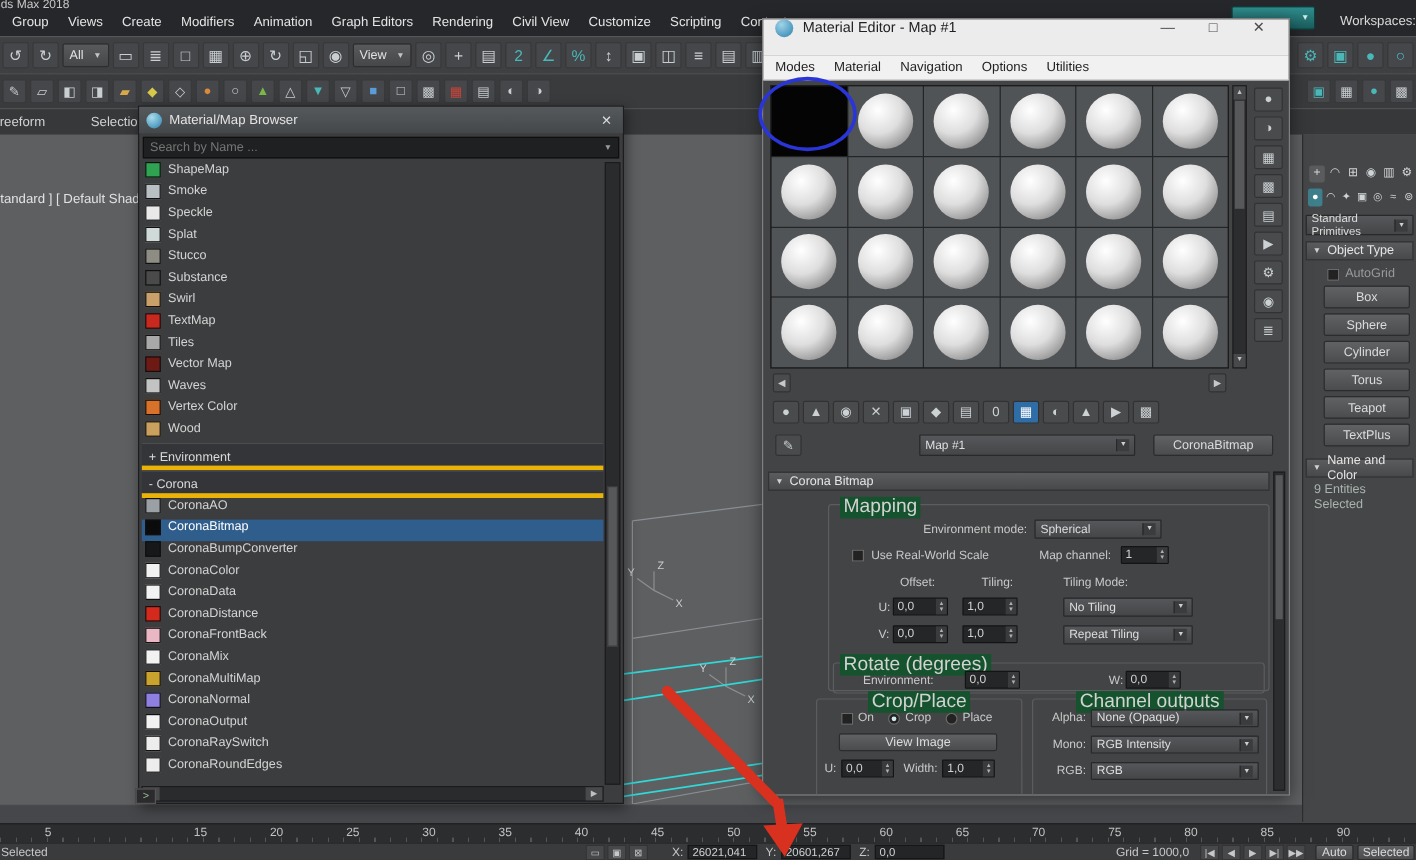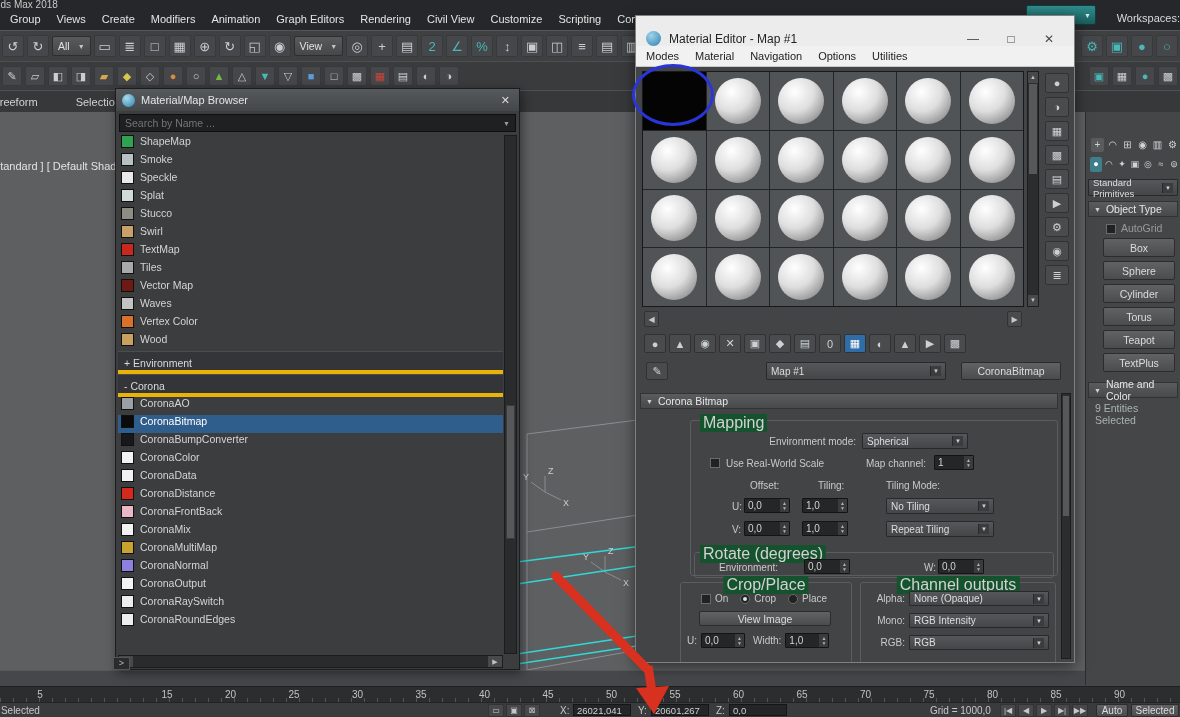--- a/index.html
+++ b/index.html
@@ -63,21 +63,21 @@
 .map-ic{width:13px;height:13px;border:1px solid #101010;flex:none}
 .map-lb{font-size:10.5px;color:#d4d4d4;white-space:nowrap}
 .map-row.sel .map-lb{color:#fff}
 .map-group{height:23px;line-height:23px;background:#333538;border-top:1px solid #4b4c4e;border-bottom:4px solid #eab308;padding-left:6px;font-size:10.5px;color:#dadada}
 #mb-scroll{position:absolute;right:2px;top:46px;width:13px;bottom:15px;background:#2a2b2d;border:1px solid #1c1c1e}
 #mb-thumb{position:absolute;left:1px;right:1px;top:52%;height:26%;background:#56585a;border:1px solid #3a3a3c}
 #mb-hscroll{position:absolute;left:2px;bottom:1px;right:16px;height:13px;background:#2a2b2d;border:1px solid #1c1c1e;display:flex;justify-content:space-between;align-items:center}
 .hs-arr{width:14px;height:11px;background:#48494b;color:#c0c0c0;font-size:7px;text-align:center;line-height:11px}
 
 #me{position:absolute;left:635px;top:15px;width:440px;height:648px;background:#434446;border:1px solid #808082;z-index:30;box-shadow:0 4px 14px rgba(0,0,0,.5);overflow:hidden}
-#me-title{height:30px;background:#ececec;display:flex;align-items:flex-end;padding:0 10px;gap:8px}
+#me-title{height:30px;background:#ececec;display:flex;align-items:flex-start;padding:0 10px;gap:8px}
 #me-app-icon{width:15px;height:15px;border-radius:50%;background:radial-gradient(circle at 35% 30%,#9fd4e8,#2b7fae);flex:none}
 #me-title .t{color:#222;font-size:12px;flex:1}
 .winbtn{color:#4a4a4a;font-size:12px;width:30px;text-align:center}
 #me-menu{height:21px;background:#f1f1f1;border-bottom:1px solid #c9c9c9;display:flex;align-items:center;gap:16px;padding:0 10px}
 .me-menu-item{color:#222;font-size:11px}
 #me-slots{position:absolute;left:6px;top:55px;width:382px;height:236px;background:#232425;display:grid;grid-template-columns:repeat(6,1fr);grid-template-rows:repeat(4,1fr);gap:1px;border:1px solid #19191b}
 .slot{background:#515456;display:flex;align-items:center;justify-content:center}
 .slot.active{background:#040404}
 .sphere{width:46px;height:46px;border-radius:50%;background:radial-gradient(circle at 36% 30%,#ffffff,#dedede 45%,#9a9a9a 78%,#767676 100%)}
 #me-vscroll{position:absolute;left:391px;top:55px;width:12px;height:236px;background:#2c2d2f;border:1px solid #1d1d1f}
@@ -293,20 +293,24 @@
       </div>
       <div class="map-row">
         <span class="map-ic" style="background: rgb(207, 218, 217);"></span>
         <span class="map-lb">Splat</span>
       </div>
       <div class="map-row">
         <span class="map-ic" style="background: rgb(141, 141, 133);"></span>
         <span class="map-lb">Stucco</span>
       </div>
       <div class="map-row">
+        <span class="map-ic" style="background: rgb(74, 74, 74);"></span>
+        <span class="map-lb">Substance</span>
+      </div>
+      <div class="map-row">
         <span class="map-ic" style="background: rgb(201, 160, 106);"></span>
         <span class="map-lb">Swirl</span>
       </div>
       <div class="map-row">
         <span class="map-ic" style="background: rgb(200, 40, 30);"></span>
         <span class="map-lb">TextMap</span>
       </div>
       <div class="map-row">
         <span class="map-ic" style="background: rgb(169, 169, 169);"></span>
         <span class="map-lb">Tiles</span>

